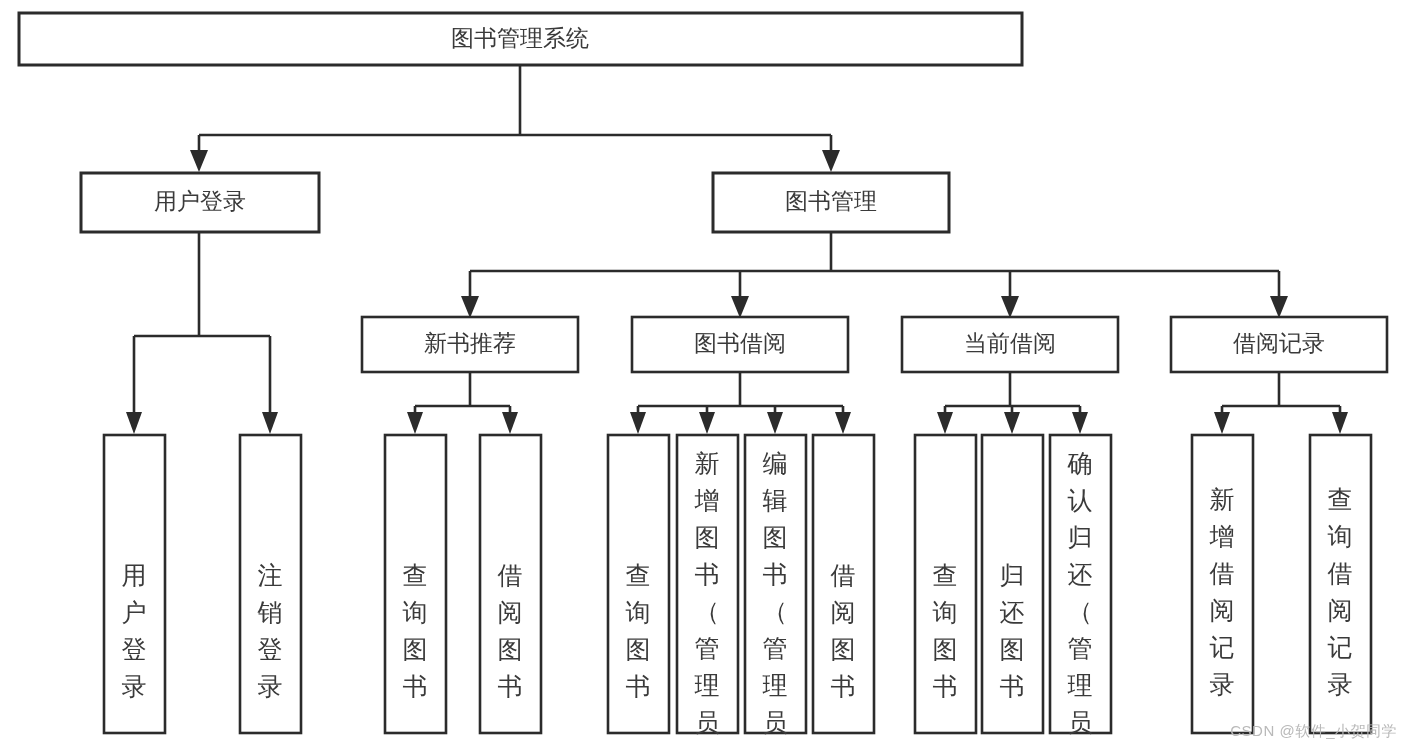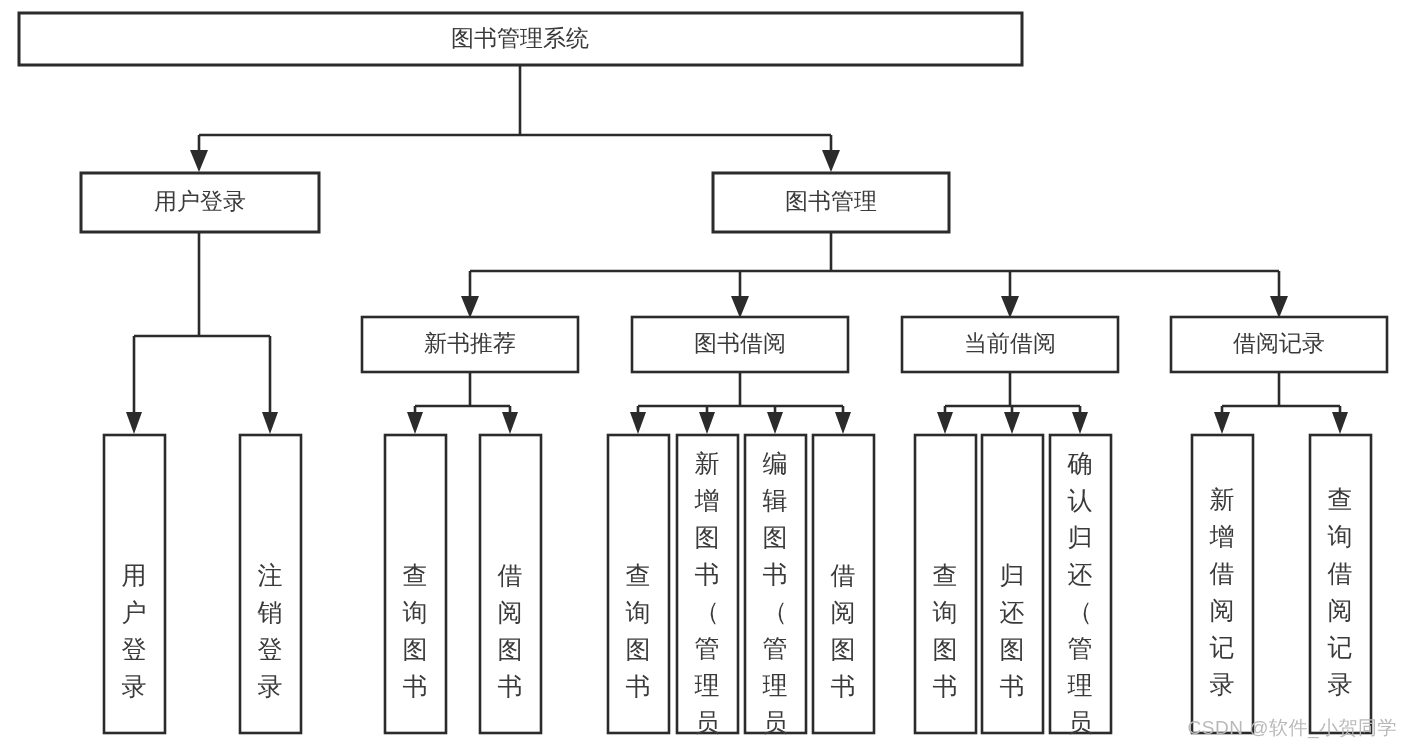--- a/index.html
+++ b/index.html
@@ -55,21 +55,21 @@
     fill: #3a3a3a;
     font-family: "Liberation Sans", "DejaVu Sans", sans-serif;
     font-size: 25px;
     text-anchor: middle;
   }
   .watermark {
     position: absolute;
     right: 8px;
     bottom: 6px;
     font-family: "Liberation Sans", "DejaVu Sans", sans-serif;
-    font-size: 19px;
+    font-size: 15px;
     color: #b9b9b9;
     letter-spacing: 0.5px;
     white-space: nowrap;
   }
 </style>
 </head>
 <body>
 
 <div id="diagram-root">
   <svg class="flow" viewBox="0 0 1405 747" xmlns="http://www.w3.org/2000/svg">

